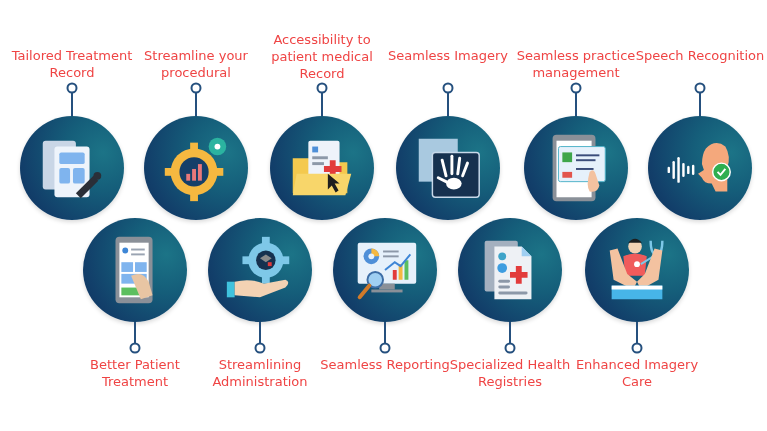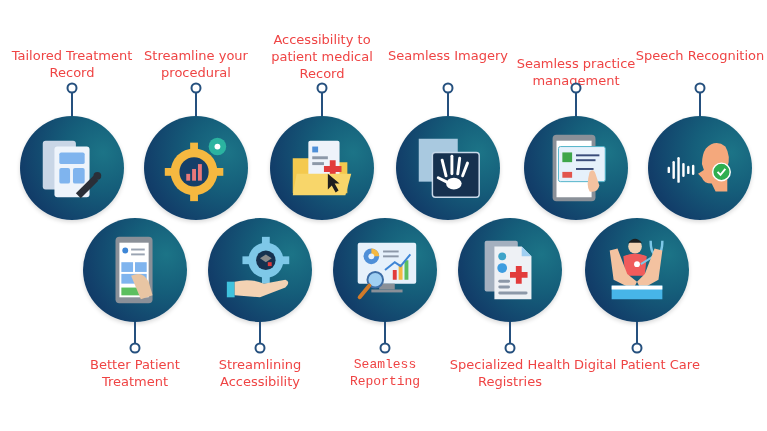--- a/index.html
+++ b/index.html
@@ -87,21 +87,21 @@
           <line x1="50" y1="46" x2="52" y2="30"></line>
           <line x1="55" y1="48" x2="60" y2="35"></line>
           <line x1="38" y1="54" x2="30" y2="50"></line>
         </g>
         <ellipse cx="46" cy="56" rx="8" ry="6" fill="#ffffff"></ellipse>
       </svg>
   </div>
 </div>
 
 <div>
-  <div class="label" style="left:576px;top:47px;margin-top:8px;">Seamless practice management</div>
+  <div class="label" style="left:576px;top:47px;">Seamless practice management</div>
   <div class="dot" style="left:576px;top:88px;"></div>
   <div class="conn" style="left:576px;top:92px;height:24px;"></div>
   <div class="circle" style="left:576px;top:168px;">
     <svg viewBox="0 0 80 80">
         <rect x="16" y="6" width="44" height="68" rx="4" fill="#8a9098"></rect>
         <rect x="20" y="12" width="36" height="58" fill="#ffffff"></rect>
         <rect x="22" y="18" width="48" height="36" rx="2" fill="#e6f1fb" stroke="#4fb3c9" stroke-width="1"></rect>
         <rect x="26" y="24" width="10" height="10" fill="#3fa64a"></rect>
         <rect x="40" y="26" width="24" height="2" fill="#3b4d7a"></rect>
         <rect x="40" y="31" width="20" height="2" fill="#3b4d7a"></rect>
@@ -165,21 +165,21 @@
         </g>
         <circle cx="46" cy="30" r="10" fill="#16314f"></circle>
         <path d="M40 28 L46 24 L52 28 L46 32 Z" fill="#8a8a8a"></path>
         <path d="M48 32 h4 v4 h-4 z" fill="#e23b3b"></path>
         <rect x="6" y="52" width="8" height="16" fill="#3fc2dd"></rect>
         <path d="M14 52 Q30 48 44 54 L66 50 Q72 52 66 58 L40 68 L14 66 Z" fill="#f3d2b3"></path>
       </svg>
   </div>
   <div class="conn" style="left:260px;top:322px;height:22px;"></div>
   <div class="dot" style="left:260px;top:348px;"></div>
-  <div class="label" style="left:260px;top:356px;">Streamlining Accessibility</div>
+  <div class="label" style="left:260px;top:356px;">Streamlining Administration</div>
 </div>
 
 <div>
   <div class="circle" style="left:385px;top:270px;">
     <svg viewBox="0 0 80 80">
         <rect x="12" y="12" width="60" height="42" rx="2" fill="#e6f1fb"></rect>
         <rect x="34" y="54" width="16" height="6" fill="#8a9098"></rect>
         <rect x="26" y="60" width="32" height="3" fill="#8a9098"></rect>
         <circle cx="26" cy="26" r="8" fill="#4e8fd8"></circle>
         <path d="M26 18 A8 8 0 0 1 34 26 L26 26 Z" fill="#f5b840"></path>
@@ -189,21 +189,21 @@
         <rect x="48" y="40" width="4" height="10" fill="#e23b3b"></rect>
         <rect x="54" y="34" width="4" height="16" fill="#f5b840"></rect>
         <rect x="60" y="30" width="4" height="20" fill="#5cbf5f"></rect>
         <polyline points="40,40 50,32 56,36 66,24" stroke="#3e86d6" stroke-width="2" fill="none"></polyline>
         <circle cx="30" cy="50" r="8" fill="#9fcff2" stroke="#3e6ea6" stroke-width="2"></circle>
         <line x1="24" y1="56" x2="14" y2="68" stroke="#d07a2a" stroke-width="4" stroke-linecap="round"></line>
       </svg>
   </div>
   <div class="conn" style="left:385px;top:322px;height:22px;"></div>
   <div class="dot" style="left:385px;top:348px;"></div>
-  <div class="label" style="left:385px;top:356px;font-family:Liberation Mono, monospace;">Seamless Reporting</div>
+  <div class="label" style="left:385px;top:356px;">Seamless Reporting</div>
 </div>
 
 <div>
   <div class="circle" style="left:510px;top:270px;">
     <svg viewBox="0 0 80 80">
         <rect x="14" y="10" width="34" height="52" rx="2" fill="#a4b0bf"></rect>
         <path d="M24 16 H52 L62 26 V70 H24 Z" fill="#eef1f5"></path>
         <path d="M52 16 L62 26 H52 Z" fill="#9fcff2"></path>
         <circle cx="32" cy="26" r="4" fill="#3fa4c9"></circle>
         <circle cx="32" cy="38" r="5" fill="#3e9de0"></circle>
@@ -228,14 +228,14 @@
         <path d="M54 10 Q54 24 60 24 Q66 24 66 10" stroke="#7ec8e8" stroke-width="2.5" fill="none"></path>
         <line x1="60" y1="24" x2="44" y2="34" stroke="#7ec8e8" stroke-width="2"></line>
         <path d="M12 20 L20 18 L30 44 L40 52 L36 60 L16 50 Z" fill="#f3c2a0"></path>
         <path d="M66 20 L58 18 L48 44 L40 52 L44 60 L62 50 Z" fill="#f3c2a0"></path>
         <rect x="14" y="56" width="52" height="14" fill="#47b5e8"></rect>
         <rect x="14" y="56" width="52" height="4" fill="#ffffff"></rect>
       </svg>
   </div>
   <div class="conn" style="left:637px;top:322px;height:22px;"></div>
   <div class="dot" style="left:637px;top:348px;"></div>
-  <div class="label" style="left:637px;top:356px;">Digital Patient Care</div>
+  <div class="label" style="left:637px;top:356px;">Enhanced Imagery Care</div>
 </div>
 
 </body></html>

